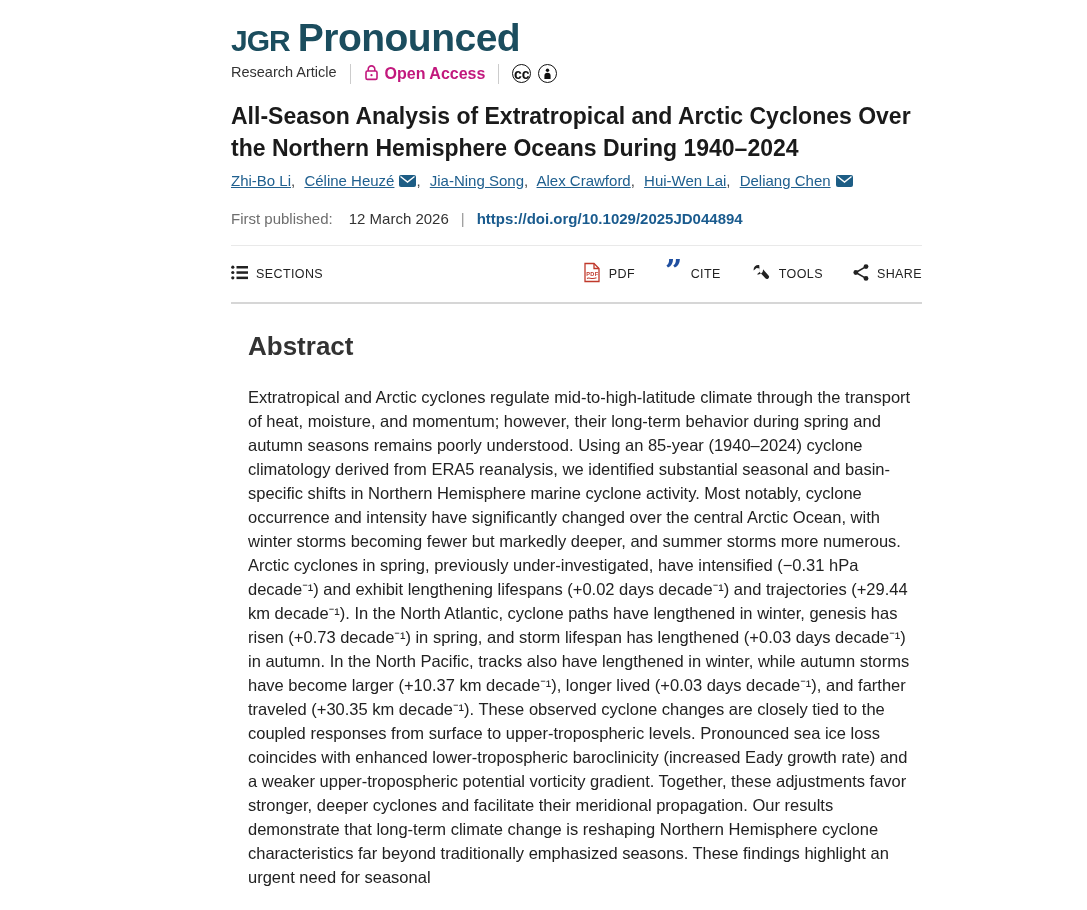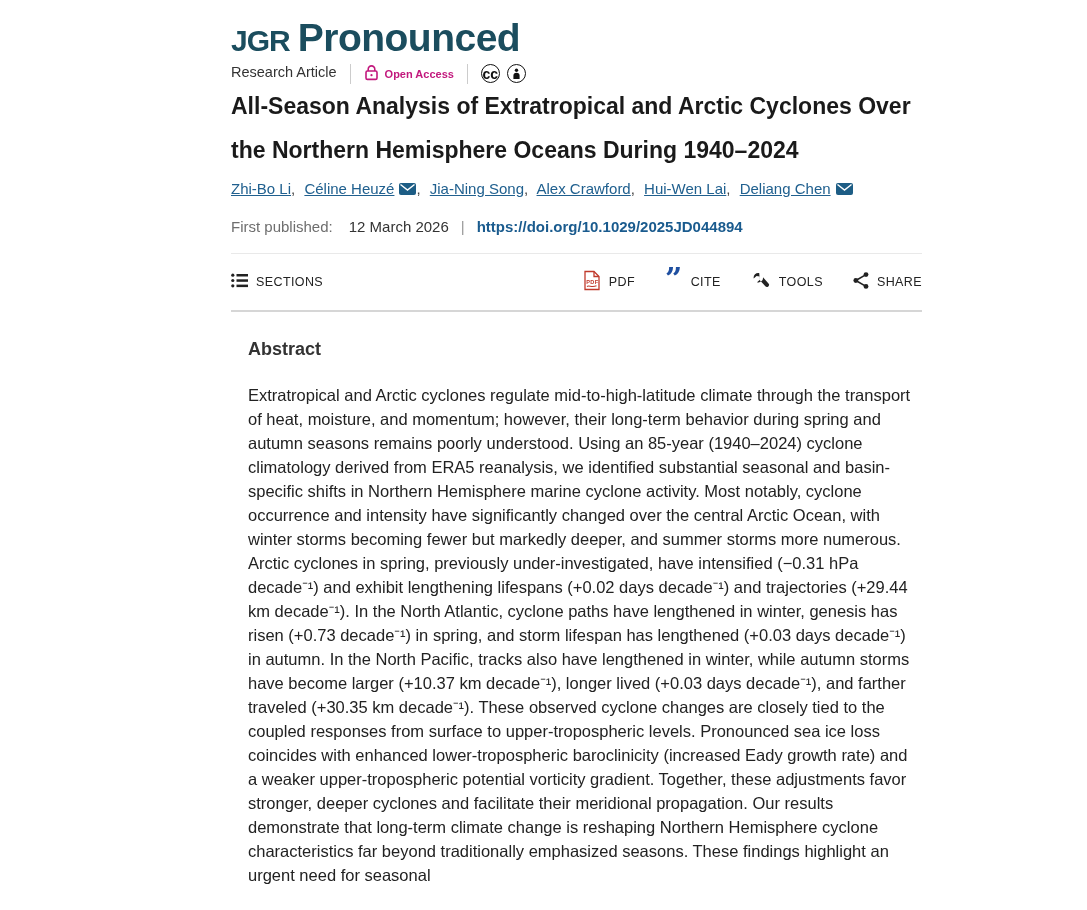--- a/index.html
+++ b/index.html
@@ -19,36 +19,36 @@
   .logo-name {
     font-size:39px; font-weight:700; letter-spacing:-0.5px; margin-left:8px;
     color:var(--brand-teal,#1b4d5e);
   }
 
   
   .meta-row { margin-top:10px; display:flex; align-items:flex-start; font-size:14.5px; }
   .article-type { color:#333; }
   .vdiv { width:1px; height:20px; background:#ccc; margin:0 13px; }
   .open-access { display:flex; align-items:center; gap:6px; }
-  .open-access-label { color:var(--open-access-pink,#c2187d); font-weight:700; font-size:11px; }
+  .open-access-label { color:var(--open-access-pink,#c2187d); font-weight:700; font-size:16px; }
   .license-icons { display:flex; align-items:center; gap:7px; }
   .cc-circle {
     width:19px; height:19px; border:1.7px solid #111; border-radius:50%;
     display:flex; align-items:center; justify-content:center;
     font-size:14px; font-weight:700; color:#111; letter-spacing:0; cursor:pointer;
   }
   .by-circle {
     width:19px; height:19px; border:1.7px solid #111; border-radius:50%;
     display:flex; align-items:center; justify-content:center; cursor:pointer;
   }
 
   
   .article-title {
-    margin-top:0; font-size:23px; font-weight:700; color:#1a1a1a;
-    line-height:44px; width:680px;
+    margin-top:16px; font-size:23px; font-weight:700; color:#1a1a1a;
+    line-height:32px; width:680px;
   }
 
   
   .authors { margin-top:6px; font-size:15px; color:#444; line-height:22px; }
   .author-link {
     color:var(--link-blue,#20608f); text-decoration:underline; cursor:pointer;
   }
   .author-sep { color:#444; margin-right:5px; }
   .mail-icon { display:inline-block; vertical-align:-1px; margin-left:5px; cursor:pointer; }
 
@@ -70,21 +70,21 @@
   }
   .tb-right { display:flex; align-items:center; gap:30px; }
   .cite-quote {
     color:var(--cite-blue,#1f4fa0); font-size:30px; font-weight:700;
     line-height:10px; height:16px; display:inline-block;
     font-family:"DejaVu Serif", serif;
   }
 
   
   .abstract-section { padding-left:17px; }
-  .abstract-heading { margin-top:27px; font-size:18px; font-weight:600; color:#333; }
+  .abstract-heading { margin-top:27px; font-size:26px; font-weight:600; color:#333; }
   .abstract-body {
     margin-top:23px; font-size:16.5px; line-height:24px; color:#222; width:672px;
   }
 </style>
 </head>
 <body>
 
 <div class="container">
 
   <div class="logo-row">

